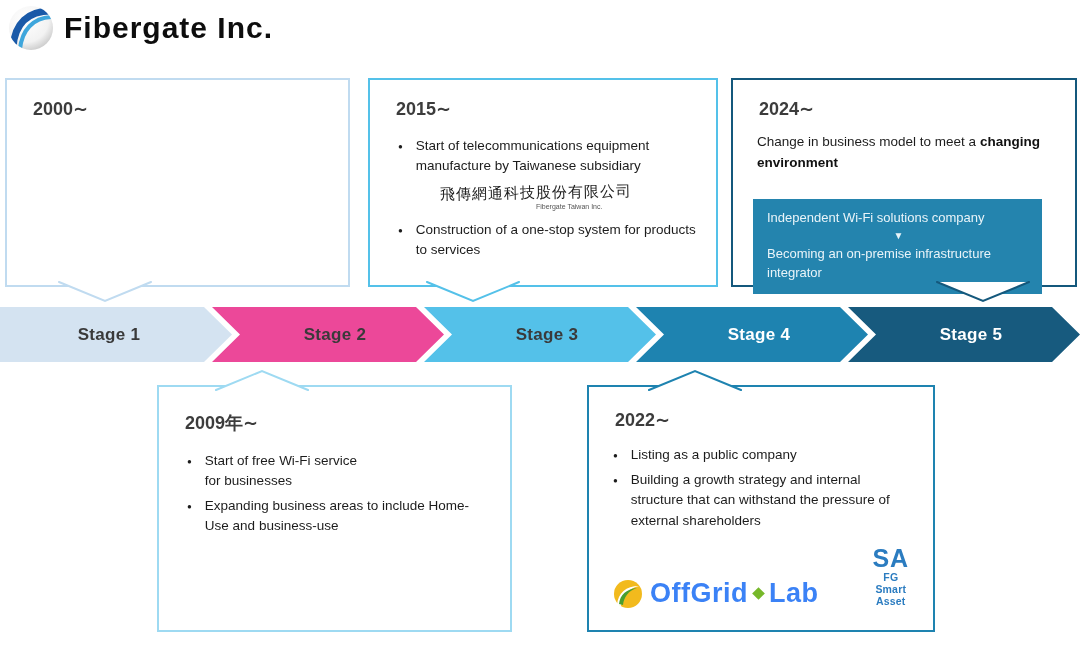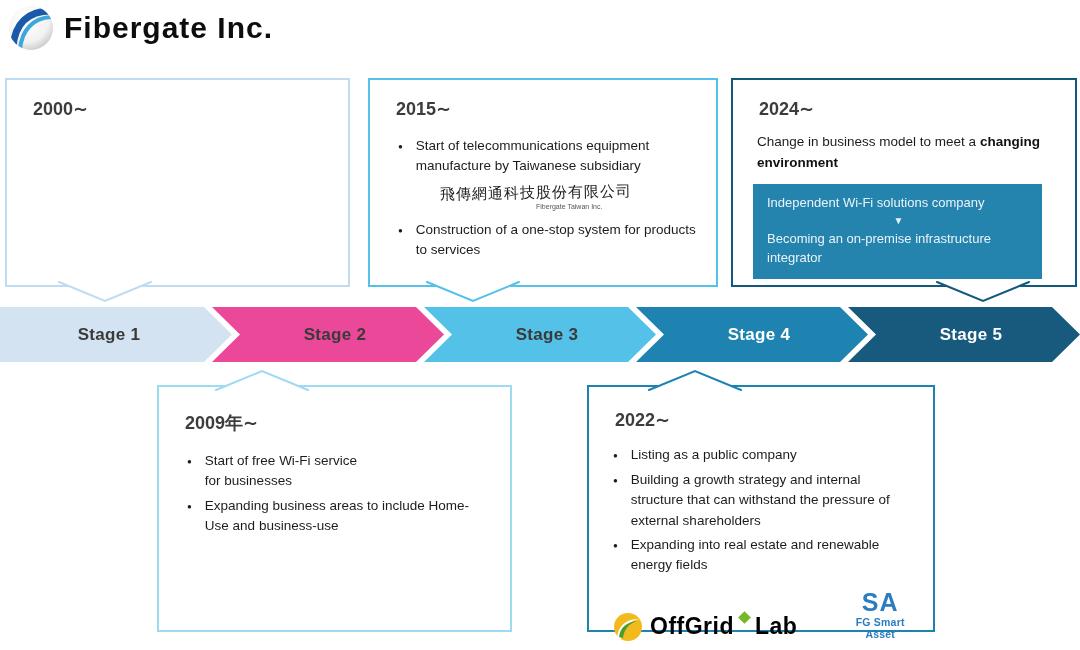--- a/index.html
+++ b/index.html
@@ -27,33 +27,33 @@
   #box2018 { left:587px; top:385px; width:348px; height:247px; border-color:#1e83b0; }
 
   
   .calli { margin:6px 0 10px 44px; }
   .calli-text { display:block; font-family:"DejaVu Serif","Liberation Serif",serif; font-size:15px; color:#1c1c1c; letter-spacing:1px; transform:rotate(-1deg); }
   .calli-caption { display:block; font-size:7px; color:#555; margin:1px 0 0 96px; }
 
   
   .lead { font-size:13.5px; color:#1c1c1c; line-height:1.55; margin:0 14px 0 0; }
   .lead b { color:#111; }
-  .transition { margin:10px 15px 0 -4px; padding:10px 12px 12px 14px; color:#e9f4f9; font-size:13px; line-height:1.45; }
+  .transition { margin:25px 15px 0 -4px; padding:10px 12px 12px 14px; color:#e9f4f9; font-size:13px; line-height:1.45; }
   .transition .tri { text-align:center; font-size:10px; line-height:1; margin:3px 0 4px 0; }
 
   
   .timeline { position:absolute; left:0; top:307px; width:1080px; height:55px; z-index:1; }
   .stage { position:absolute; top:0; height:55px; width:232px; display:flex; align-items:center; justify-content:center; font-size:17px; font-weight:bold; letter-spacing:0.3px; }
   .stage.notched { clip-path:polygon(0 0, calc(100% - 28px) 0, 100% 50%, calc(100% - 28px) 100%, 0 100%, 28px 50%); padding-left:14px; }
   .stage.first   { clip-path:polygon(0 0, calc(100% - 28px) 0, 100% 50%, calc(100% - 28px) 100%, 0 100%); padding-right:14px; }
 
   
   .logos { display:flex; align-items:flex-end; gap:48px; margin:16px 0 0 2px; }
   .offgrid { display:flex; align-items:center; gap:7px; }
-  .og-text { font-size:23px; font-weight:800; color:#000000; letter-spacing:0.5px; display:flex; align-items:flex-start; }
+  .og-text { font-size:27px; font-weight:800; color:#3b82f6; letter-spacing:0.5px; display:flex; align-items:center; }
   .og-diamond { display:inline-block; width:9px; height:9px; background:#76b82a; transform:rotate(45deg); margin:0 6px; }
   .sa { text-align:center; padding-bottom:2px; }
   .sa-abbr { font-size:25px; font-weight:800; color:#2b7cc0; line-height:0.9; letter-spacing:1px; }
   .sa-name { font-size:10.5px; font-weight:bold; color:#2b7cc0; margin-top:2px; letter-spacing:0.2px; }
 </style>
 </head>
 <body>
 
 <div class="canvas">
 
@@ -145,23 +145,20 @@
 
   <div class="box" id="box2018">
     <div class="box-title" style="margin-top:22px; margin-bottom:14px;">2022∼</div>
     <div class="box-body" style="padding-left:22px;">
       <div class="bullet">
           <span>Listing as a public company</span>
         </div>
       <div class="bullet">
           <span>Building a growth strategy and internal structure that can withstand the pressure of external shareholders</span>
         </div>
-      <div class="bullet">
-          <span>Expanding into real estate and renewable energy fields</span>
-        </div>
       <div class="logos">
         <div class="offgrid">
           <svg width="30" height="30" viewBox="0 0 30 30">
             <circle cx="15" cy="15" r="14" fill="#f2ba1d"></circle>
             <path d="M4 26 C5 14 13 7 26 7 C14 10 9 17 8 27 Z" fill="#ffffff"></path>
             <path d="M6 25 C7 16 13 10 24 9 C15 12 11 18 10 26 Z" fill="#4a9e2f"></path>
           </svg>
           <span class="og-text">
             <span>OffGrid</span>
             <span class="og-diamond"></span>

